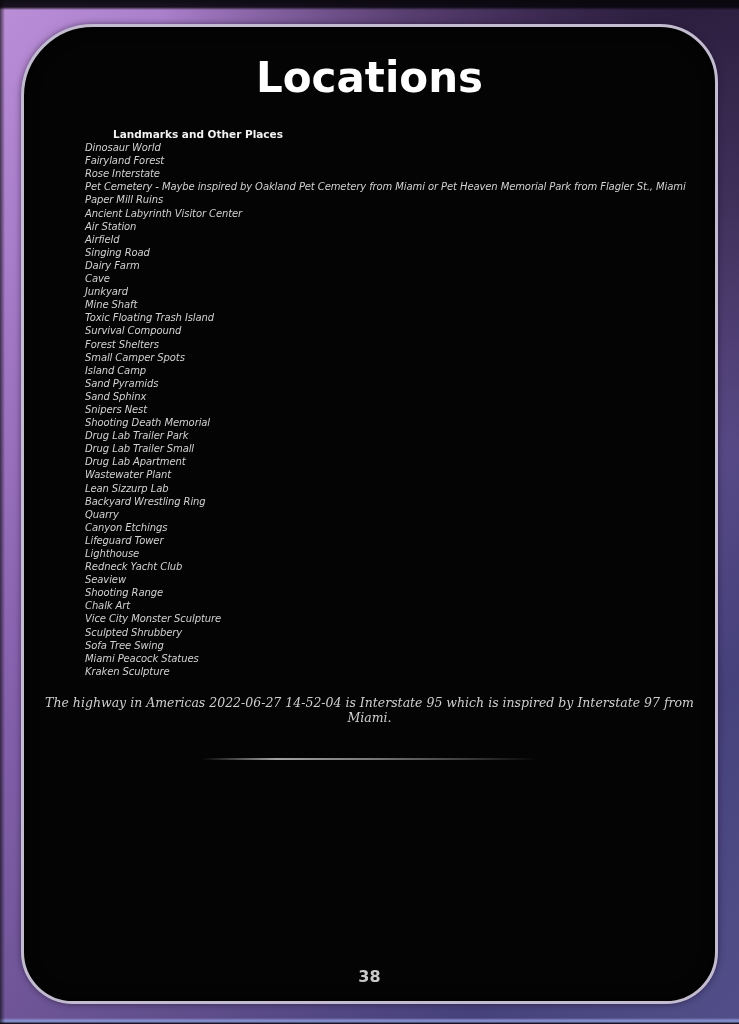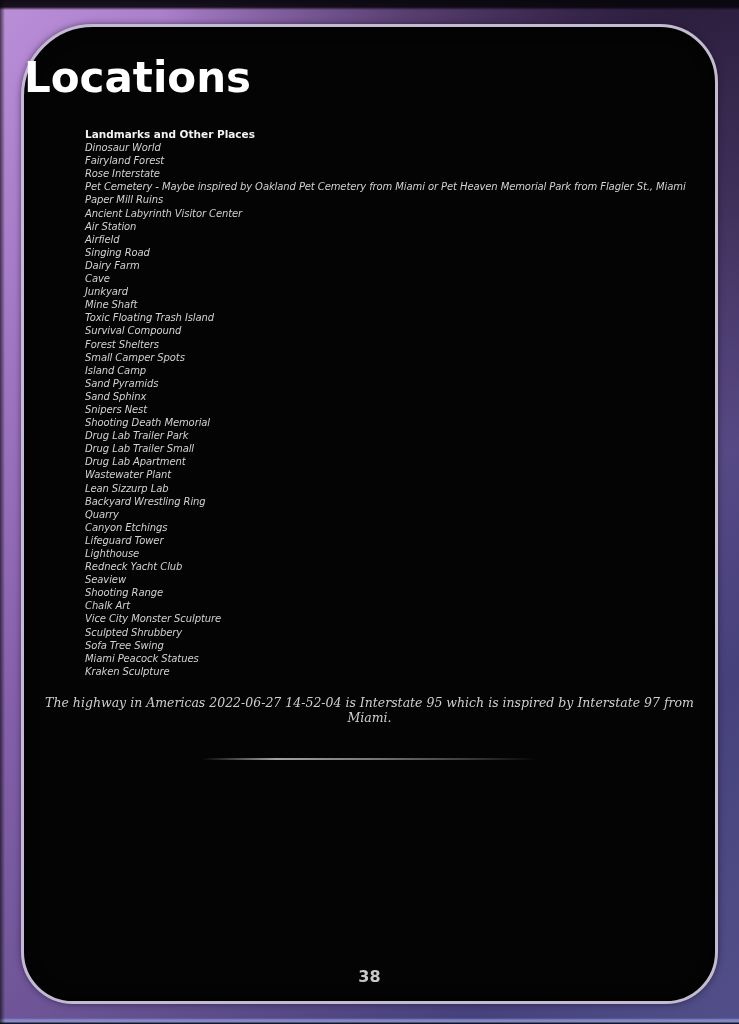--- a/index.html
+++ b/index.html
@@ -31,37 +31,38 @@
     bottom: 20px;
     background: #040404;
     border: 3px solid #c3bcd1;
     border-radius: 72px 58px 52px 52px;
     box-shadow: inset 0 0 14px rgba(0,0,0,0.9), 0 0 6px rgba(30,20,45,0.6);
     box-sizing: border-box;
   }
 
   .title {
     margin: 28px 0 0 0;
-    text-align: left;
+    text-align: center;
     font-size: 42px;
     line-height: 46px;
     font-weight: 800;
     letter-spacing: 0px;
     color: #ffffff;
   }
 
   .list {
     margin: 27px 0 0 61px;
   }
 
   .list-heading {
     font-size: 10.5px;
     line-height: 13.1px;
     font-weight: bold;
     color: #f2f2f2;
+    margin-left: 28px;
   }
 
   .list-items .place {
     font-size: 10px;
     line-height: 13.1px;
     font-style: italic;
     color: #d2d2d2;
     white-space: nowrap;
     letter-spacing: -0.1px;
   }

